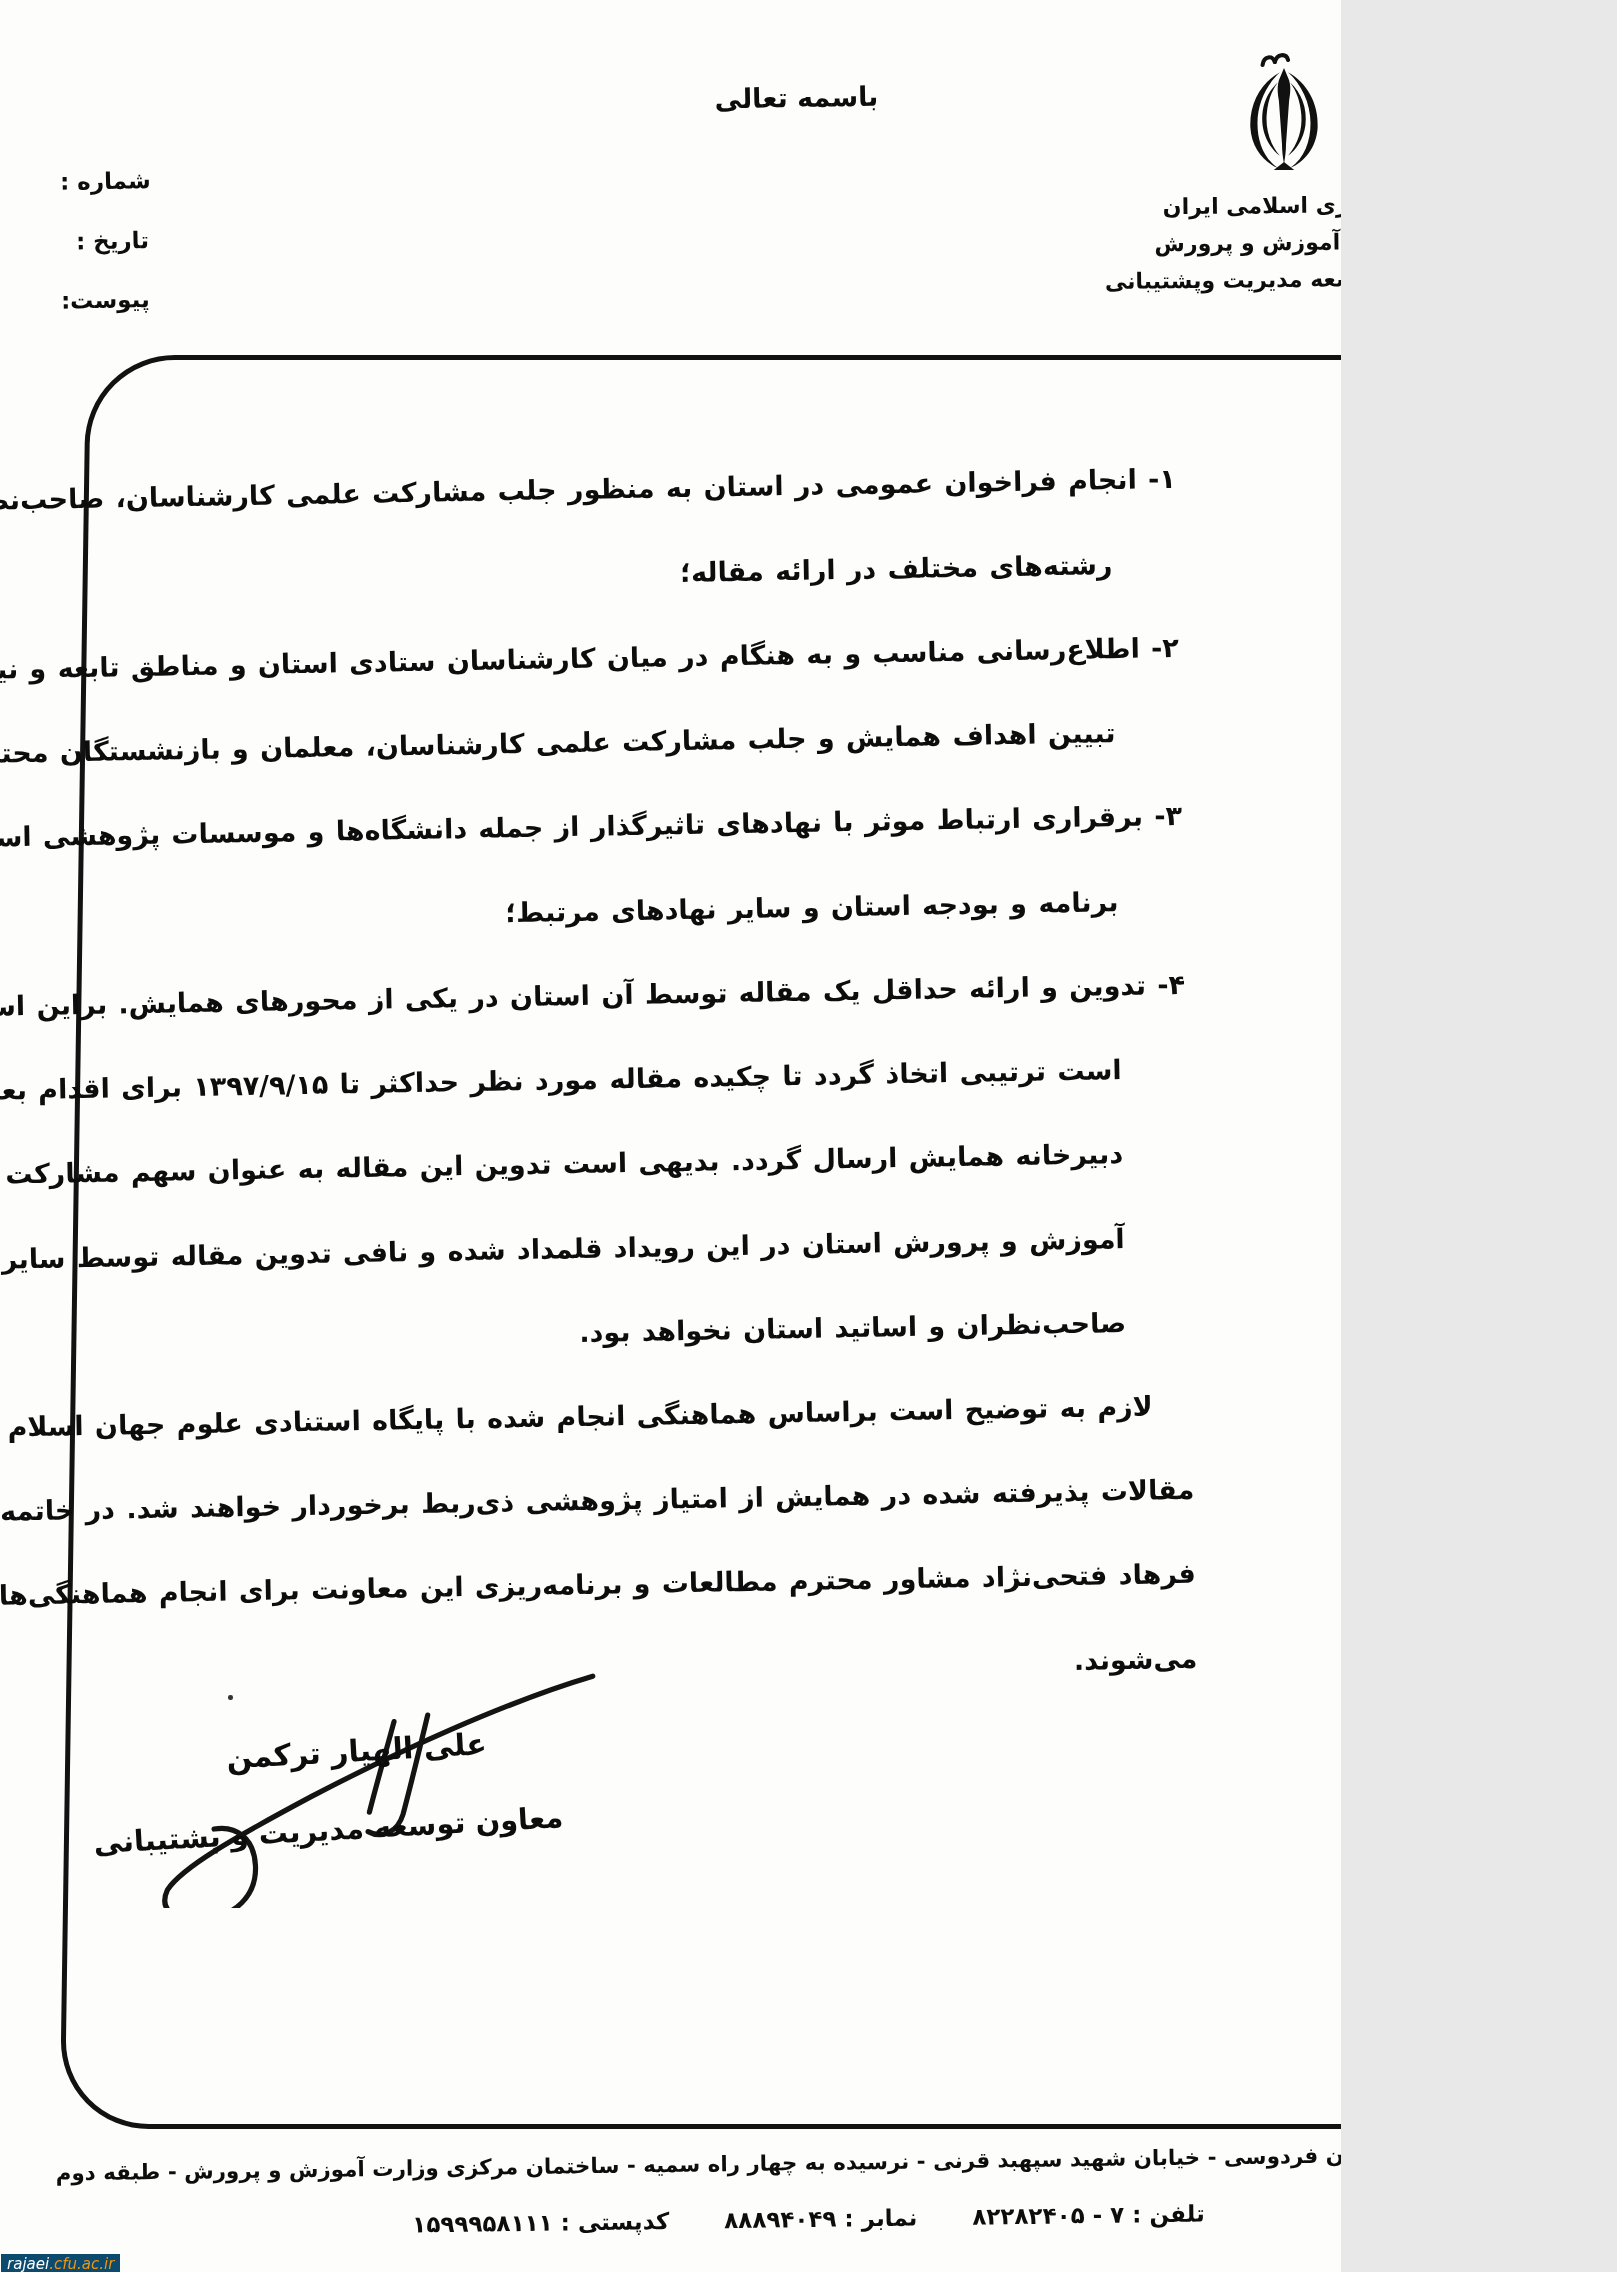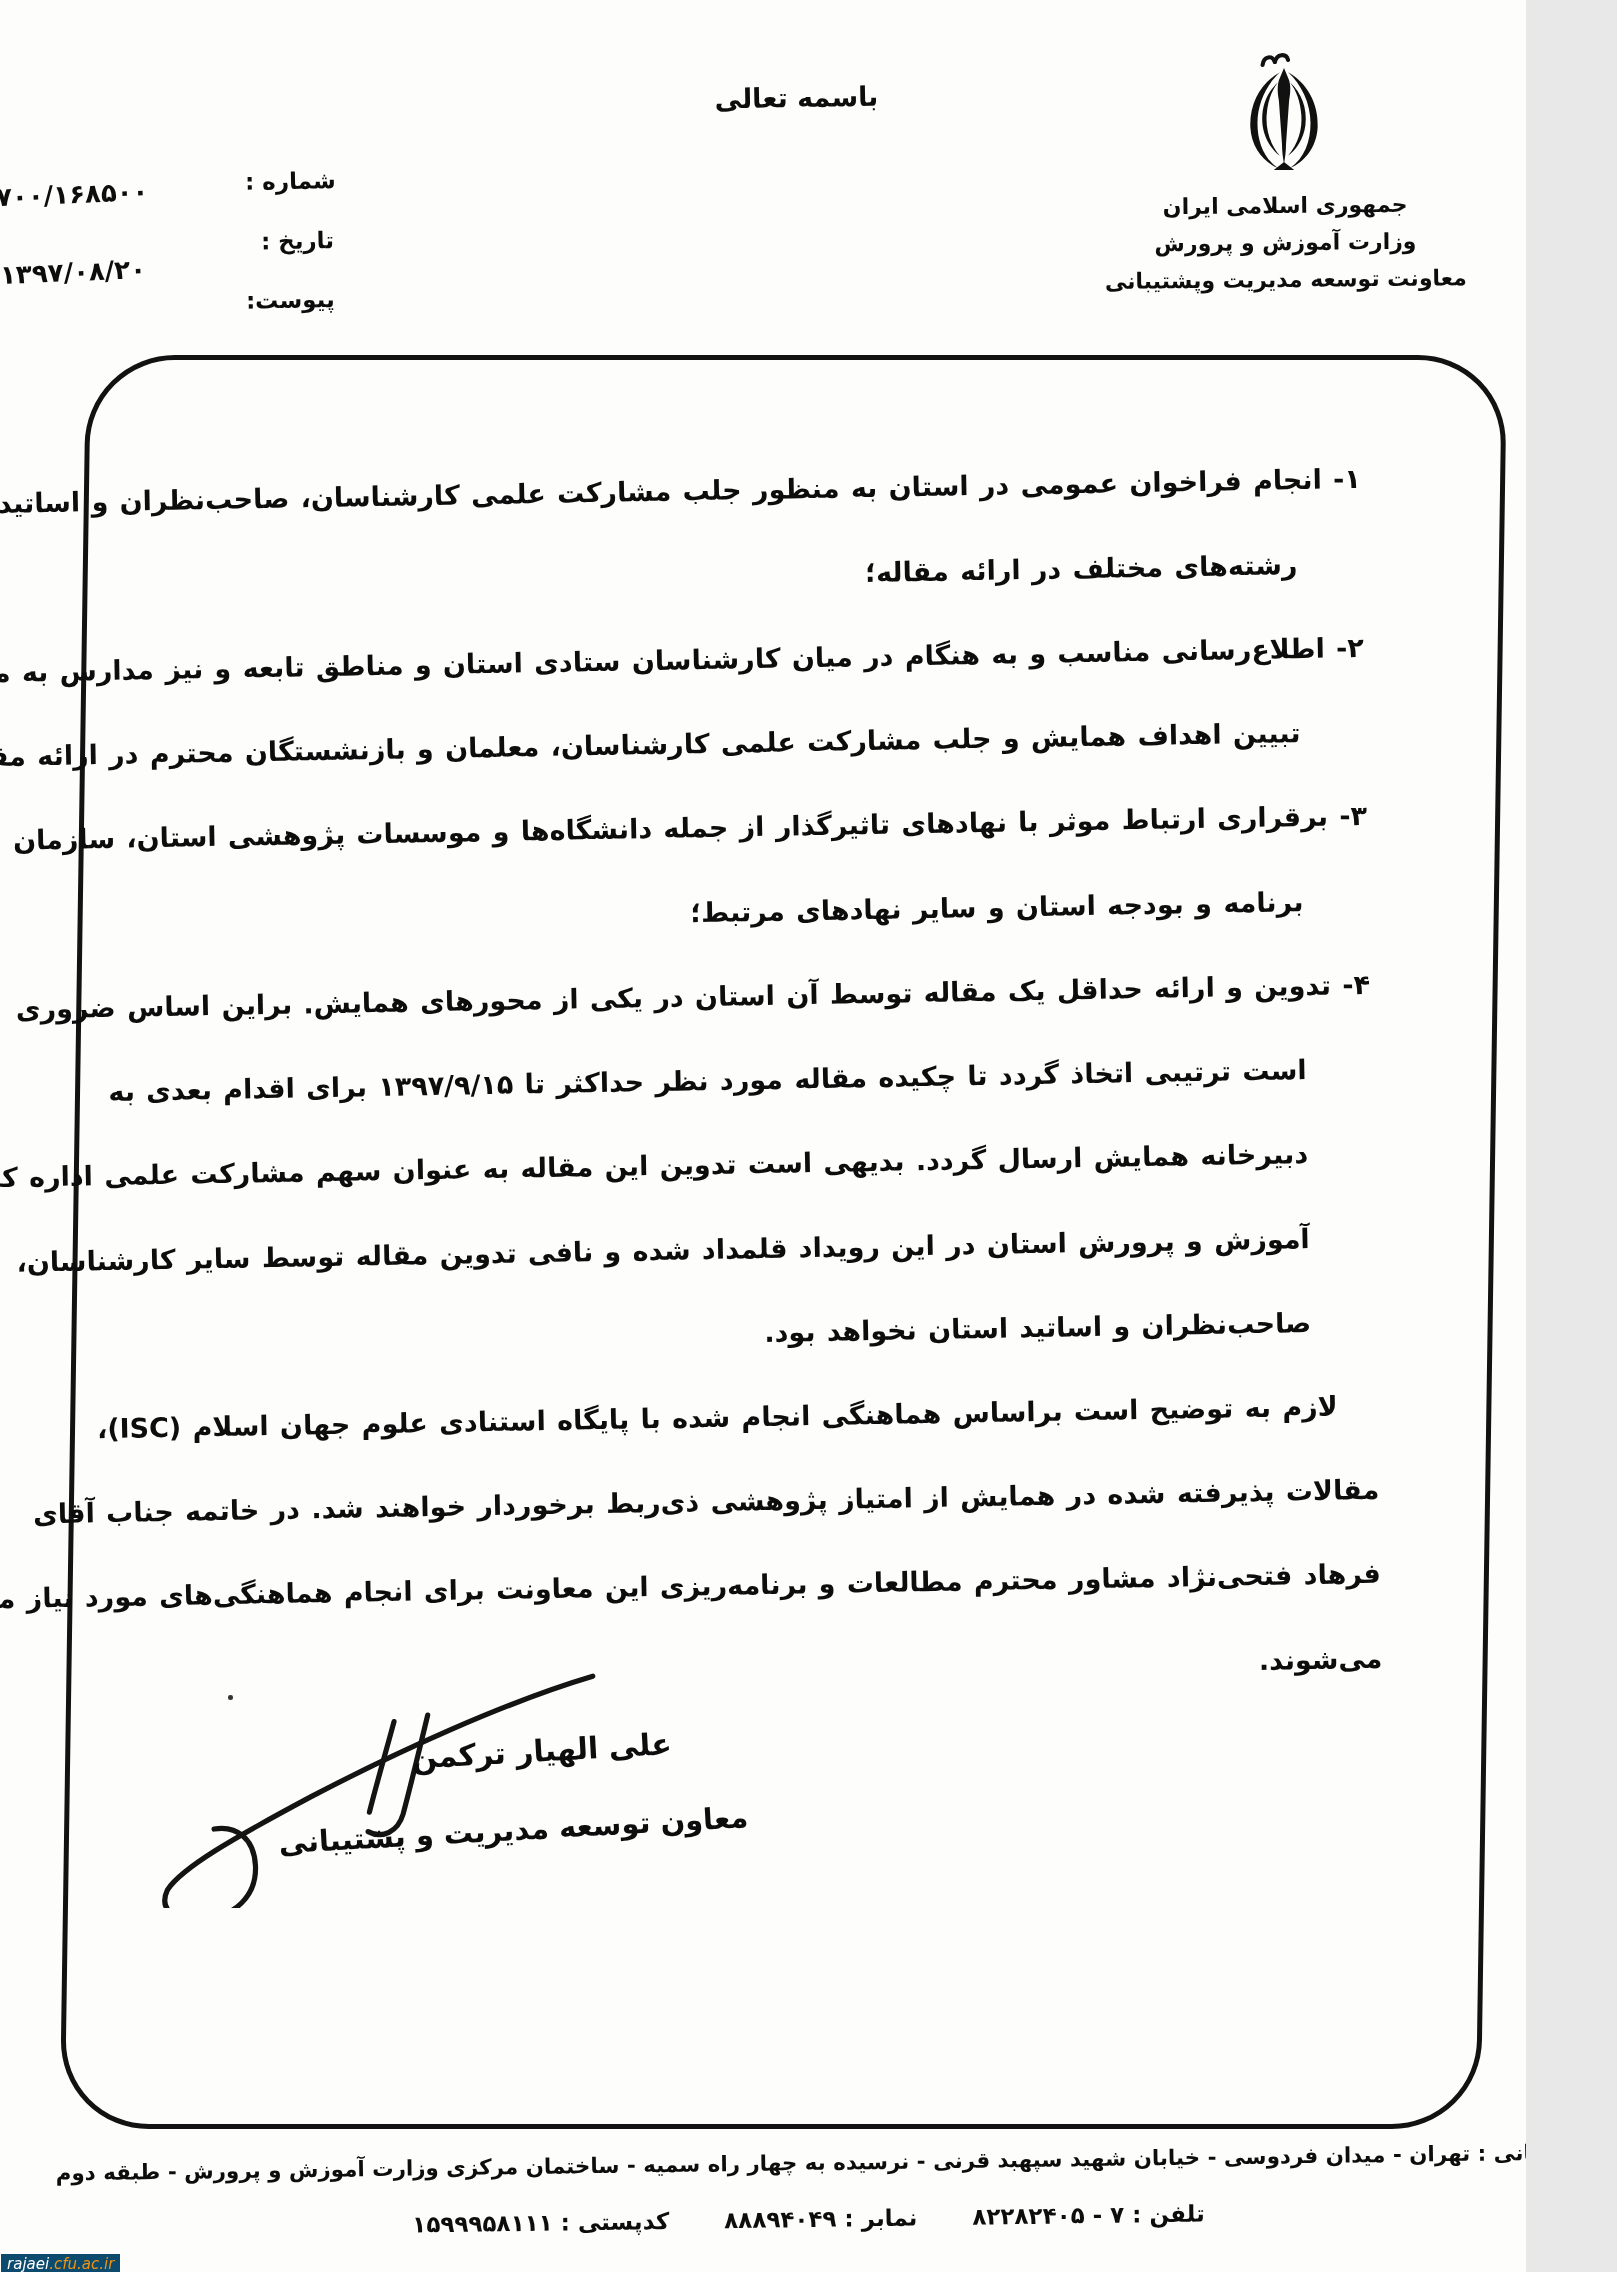--- a/index.html
+++ b/index.html
@@ -1,20 +1,19 @@
 <!DOCTYPE html>
 <html lang="fa" style="font-size:10.4px"><head>
 <meta charset="utf-8">
 <style>
   html,body{margin:0;padding:0;background:#e8e8e8;}
   #page{
-    position:relative;width:1478px;height:2273px;background:#fdfdfc;
+    position:relative;width:1341px;height:2273px;background:#fdfdfc;
     font-family:"DejaVu Sans",sans-serif;color:#0d0d0d;overflow:hidden;
     direction:rtl;
-    padding-left:48px;
   }
   .abs{position:absolute;white-space:nowrap;}
   
   .bismillah{top:82px;left:654px;width:285px;text-align:center;font-size:27px;font-weight:700;transform:rotate(-1deg);}
   .org-block{top:187px;left:1078px;width:415px;text-align:center;transform:rotate(-0.6deg);}
   .org-line{font-size:22px;font-weight:700;line-height:37px;white-space:nowrap;}
   .emblem{top:51px;left:1233px;width:102px;height:124px;}
   .meta-label{font-size:23px;font-weight:700;transform:rotate(-1.1deg);transform-origin:right center;}
   .meta-value{font-size:26px;font-weight:700;transform:rotate(-2.4deg);transform-origin:right center;letter-spacing:1.3px;}
   .lbl-num{top:167px;right:1190px;}

